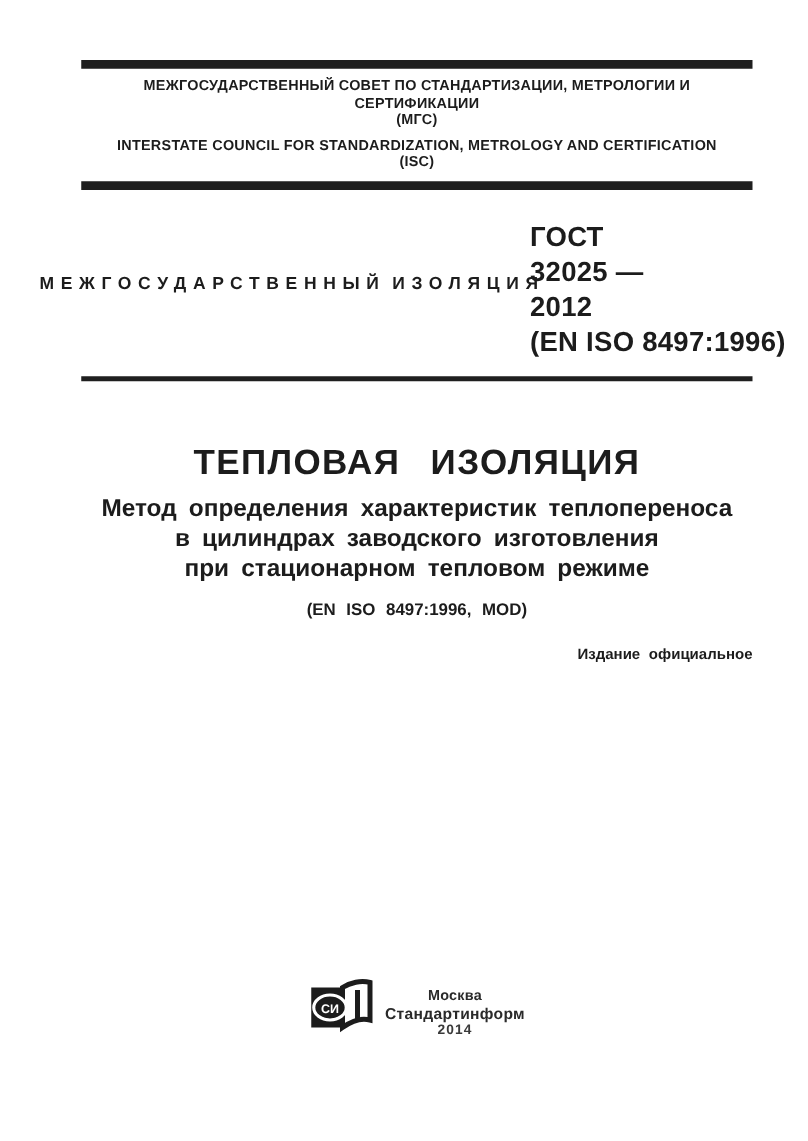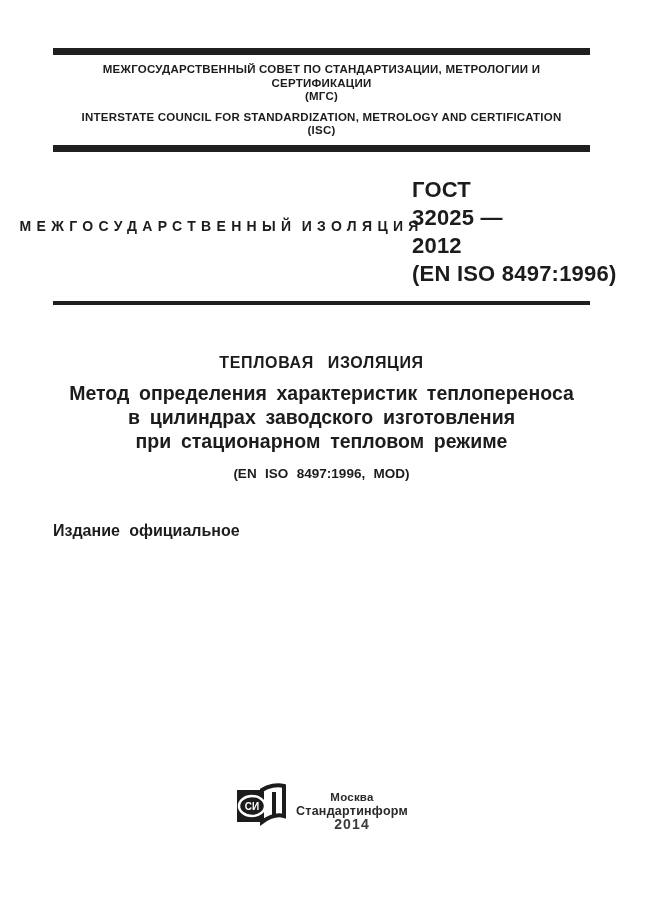--- a/index.html
+++ b/index.html
@@ -7,21 +7,21 @@
   body {
     width: 646px;
     height: 913px;
     position: relative;
     font-family: "Liberation Sans", "DejaVu Sans", sans-serif;
     color: #1c1c1c;
     overflow: hidden;
   }
   .sheet {
     position: absolute;
-    left: 53px;
+    left: 65px;
     top: 0;
     width: 537px;
   }
   .bar {
     background: #1f1f1f;
     height: 7px;
   }
   .bar-top { margin-top: 48px; }
   .council {
     text-align: center;
@@ -64,43 +64,43 @@
     white-space: nowrap;
   }
   .rule {
     background: #1f1f1f;
     height: 4px;
   }
 
   .title-block { text-align: center; }
   .main-title {
     margin-top: 49px;
-    font-size: 16px;
+    font-size: 28px;
     font-weight: bold;
     letter-spacing: 0.04em;
     word-spacing: 0.55em;
   }
   .subtitle {
     margin-top: 9px;
     font-size: 19.5px;
     font-weight: bold;
     line-height: 24px;
     word-spacing: 0.22em;
   }
   .reference {
     margin-top: 13px;
     font-size: 13.5px;
     font-weight: bold;
     word-spacing: 0.35em;
     text-align: center;
   }
   .edition {
-    margin-top: 41px;
-    text-align: left;
-    font-size: 16px;
+    margin-top: 21px;
+    text-align: right;
+    font-size: 12px;
     font-weight: bold;
     word-spacing: 0.3em;
   }
 
   .imprint {
     position: absolute;
     left: 0;
     top: 780px;
     width: 537px;
     display: flex;
@@ -110,21 +110,21 @@
   }
   .imprint-logo { flex: 0 0 auto; line-height: 0; }
   .imprint-text {
     text-align: center;
     font-weight: bold;
     color: #2a2a2a;
     margin-top: 11px;
   }
   .imprint-city { font-size: 11.5px; line-height: 13px; letter-spacing: 0.02em; }
   .imprint-publisher { font-size: 12.5px; line-height: 14px; letter-spacing: 0.02em; }
-  .imprint-year { font-size: 14px; line-height: 13px; letter-spacing: 0.08em; color: #3a3a3a; }
+  .imprint-year { font-size: 11px; line-height: 13px; letter-spacing: 0.08em; color: #3a3a3a; }
 </style>
 </head>
 <body>
 
 <div class="sheet">
 
   <div class="bar bar-top"></div>
 
   <div class="council">
     <div class="council-line">МЕЖГОСУДАРСТВЕННЫЙ СОВЕТ ПО СТАНДАРТИЗАЦИИ, МЕТРОЛОГИИ И СЕРТИФИКАЦИИ</div>

